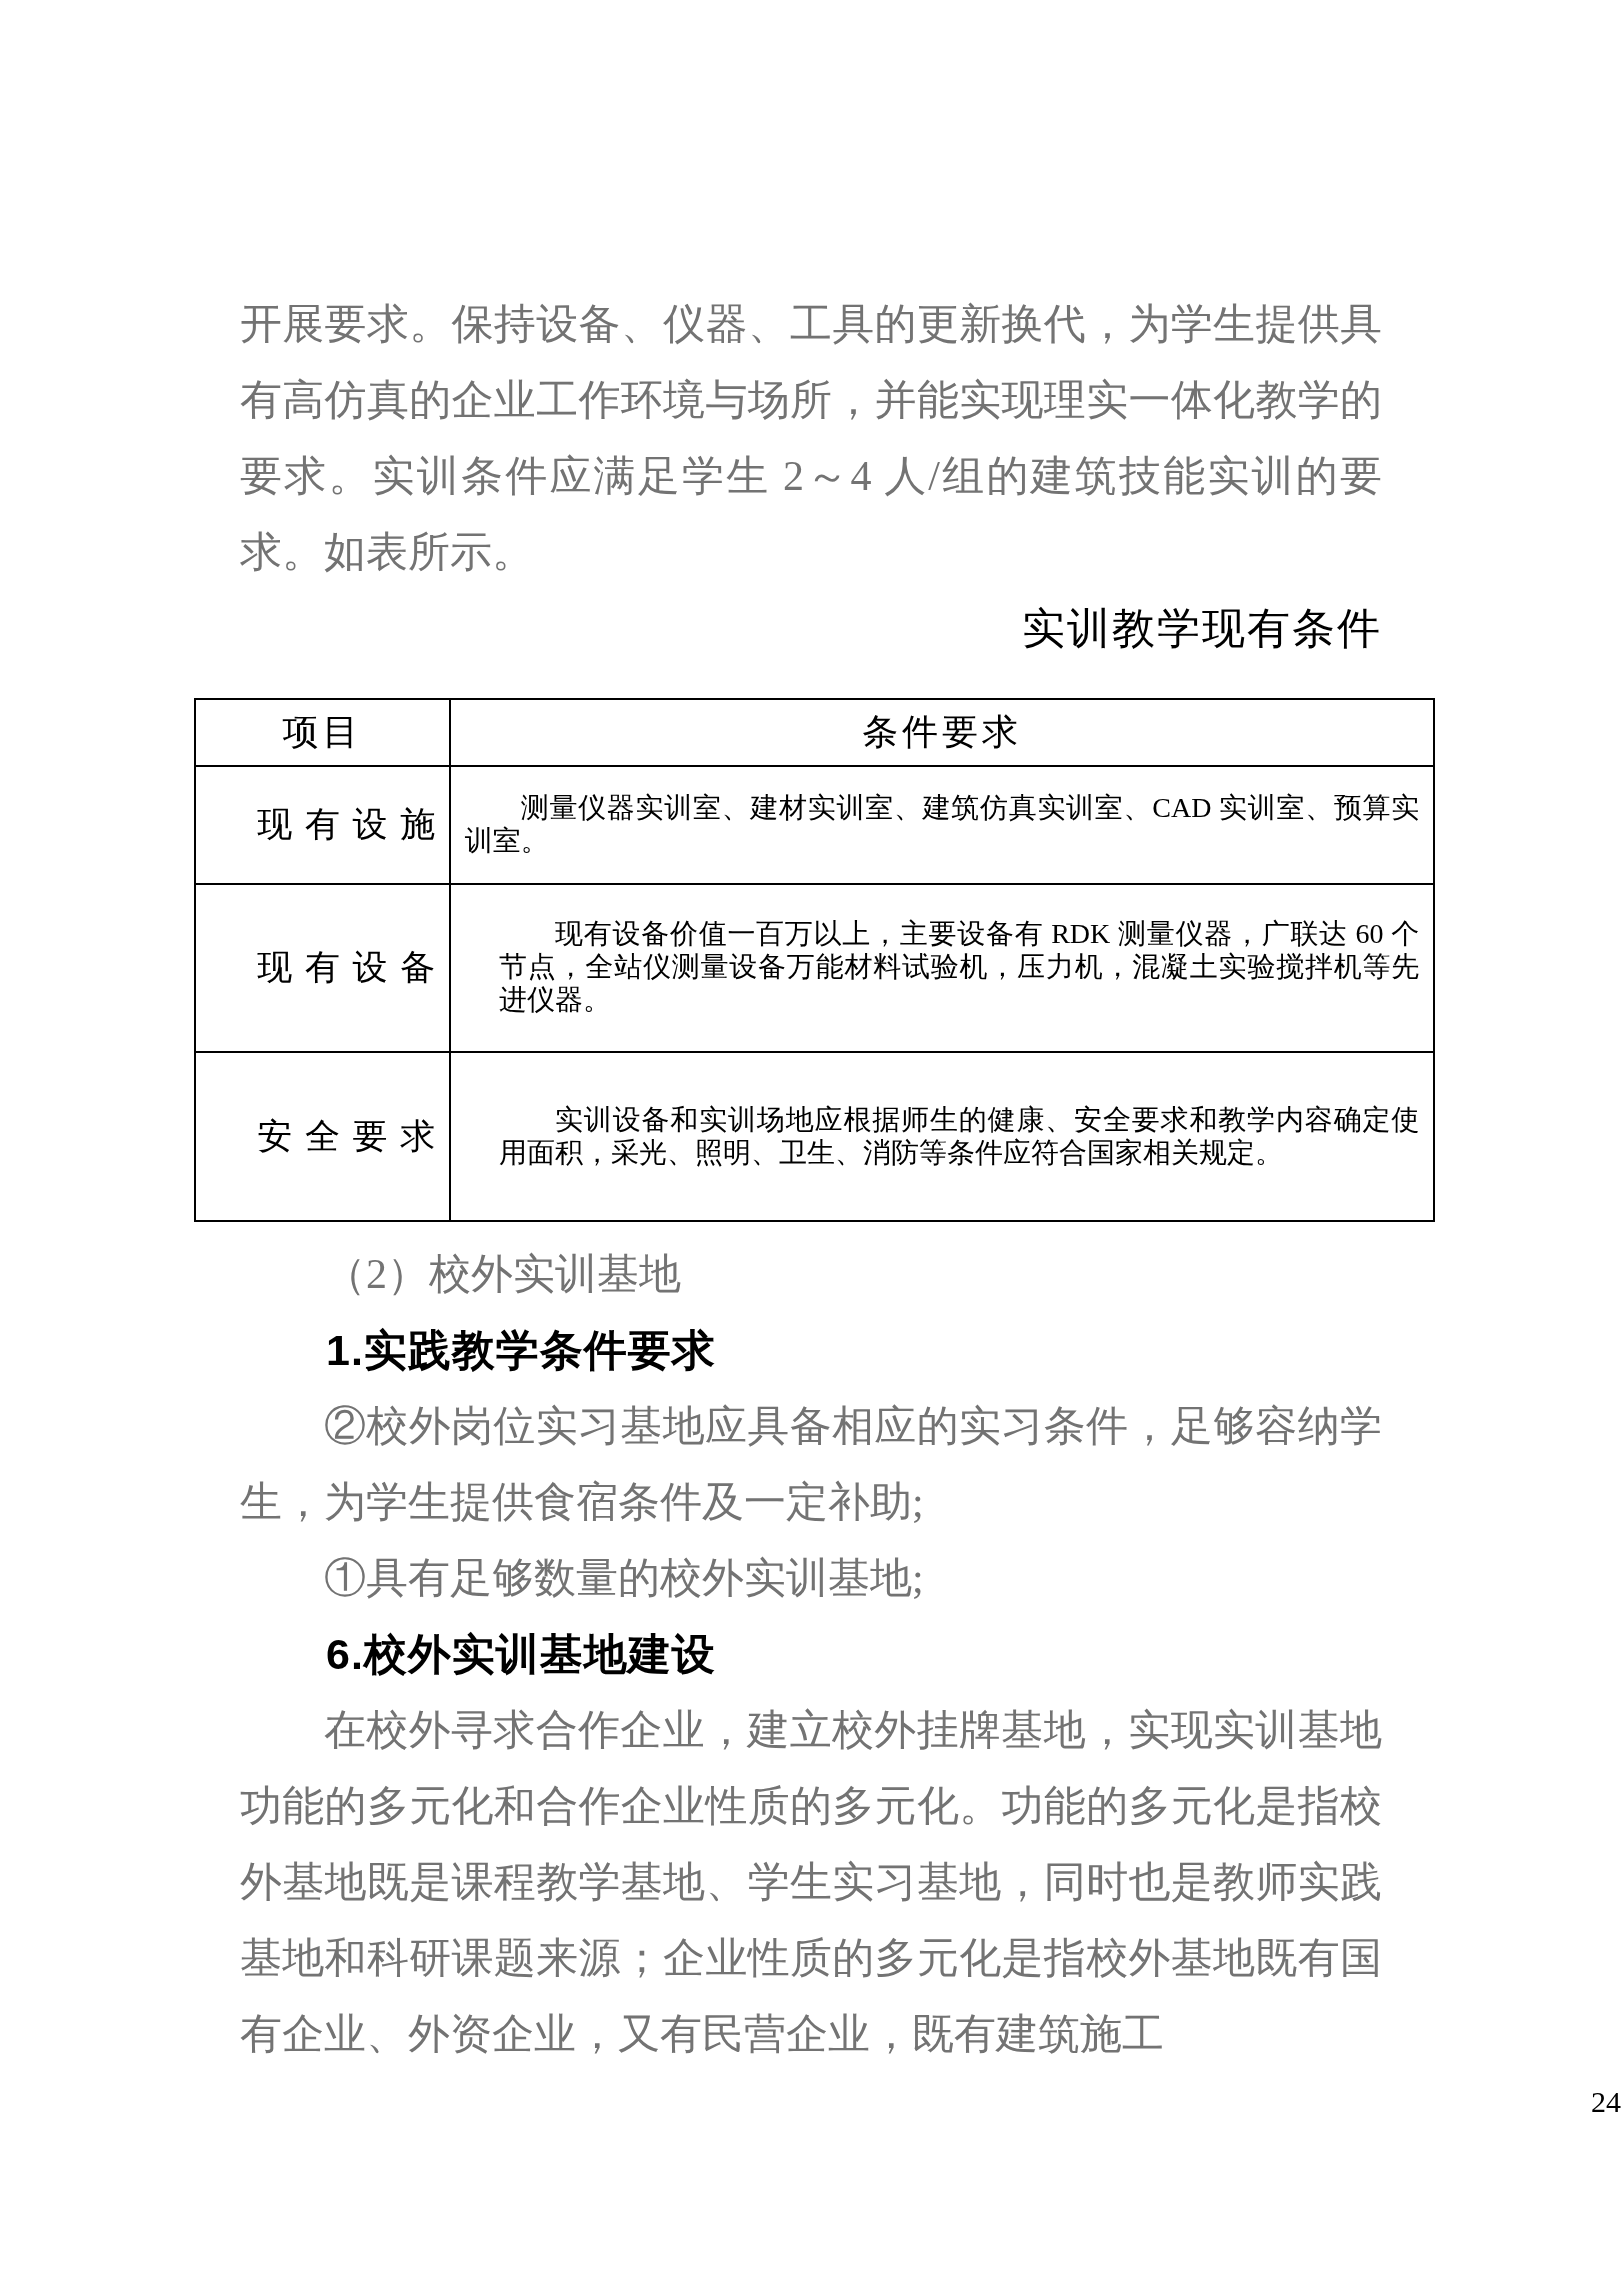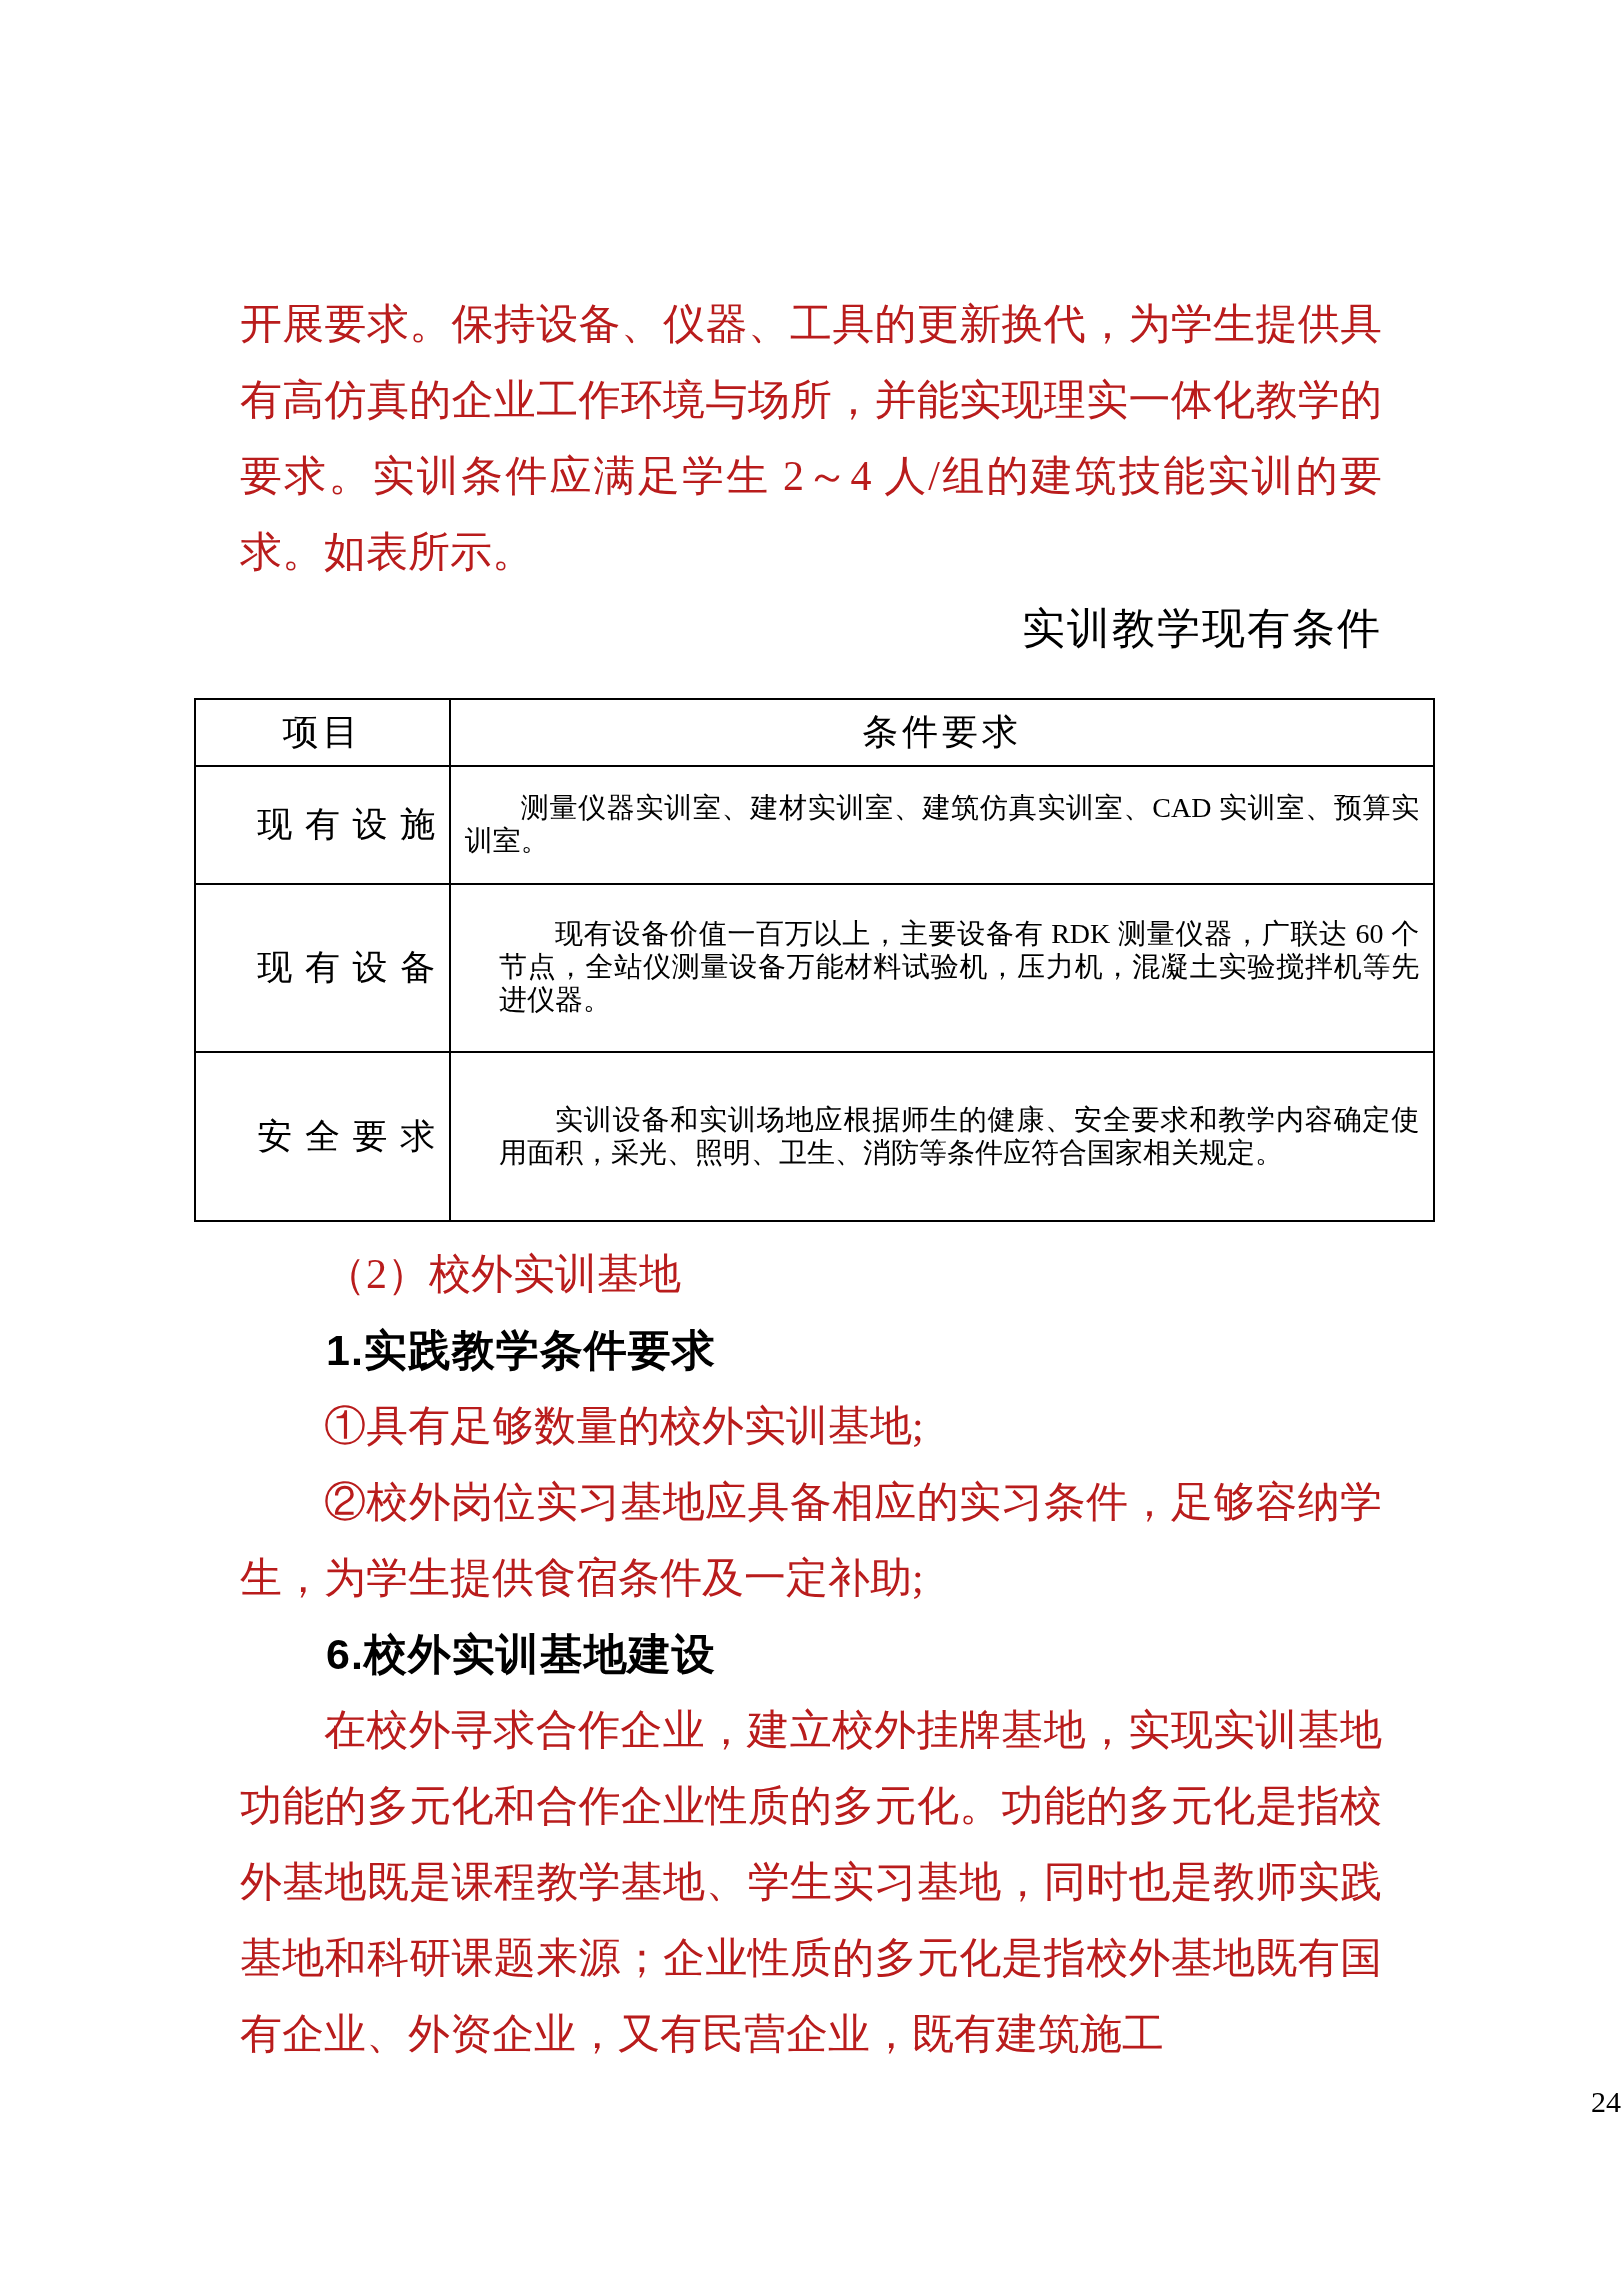--- a/index.html
+++ b/index.html
@@ -22,21 +22,21 @@
     top: 0;
     width: 1142px;
     padding-top: 286px;
   }
   .body-text {
     margin: 0;
     font-size: 42px;
     line-height: 76px;
     text-align: justify;
     word-break: break-all;
-    color: #b91c1c;
+    color: #737373;
   }
   .indent {
     text-indent: 2em;
   }
   .table-caption {
     margin-top: 3.9px;
     font-size: 43px;
     line-height: 69px;
     text-align: right;
     letter-spacing: 2px;
@@ -135,23 +135,23 @@
           <td class="label-cell">安全要求</td>
           <td class="content-cell">实训设备和实训场地应根据师生的健康、安全要求和教学内容确定使用面积，采光、照明、卫生、消防等条件应符合国家相关规定。</td>
         </tr>
       </tbody>
     </table>
 
     <p class="body-text indent section-start">（2）校外实训基地</p>
 
     <p class="heading">1.实践教学条件要求</p>
 
+    <p class="body-text indent">②校外岗位实习基地应具备相应的实习条件，足够容纳学生，为学生提供食宿条件及一定补助;</p>
+
     <p class="body-text indent">①具有足够数量的校外实训基地;</p>
-
-    <p class="body-text indent">②校外岗位实习基地应具备相应的实习条件，足够容纳学生，为学生提供食宿条件及一定补助;</p>
 
     <p class="heading">6.校外实训基地建设</p>
 
     <p class="body-text indent">在校外寻求合作企业，建立校外挂牌基地，实现实训基地功能的多元化和合作企业性质的多元化。功能的多元化是指校外基地既是课程教学基地、学生实习基地，同时也是教师实践基地和科研课题来源；企业性质的多元化是指校外基地既有国有企业、外资企业，又有民营企业，既有建筑施工</p>
 
   </div>
 
   <div class="page-number">24</div>
 </div>
 

